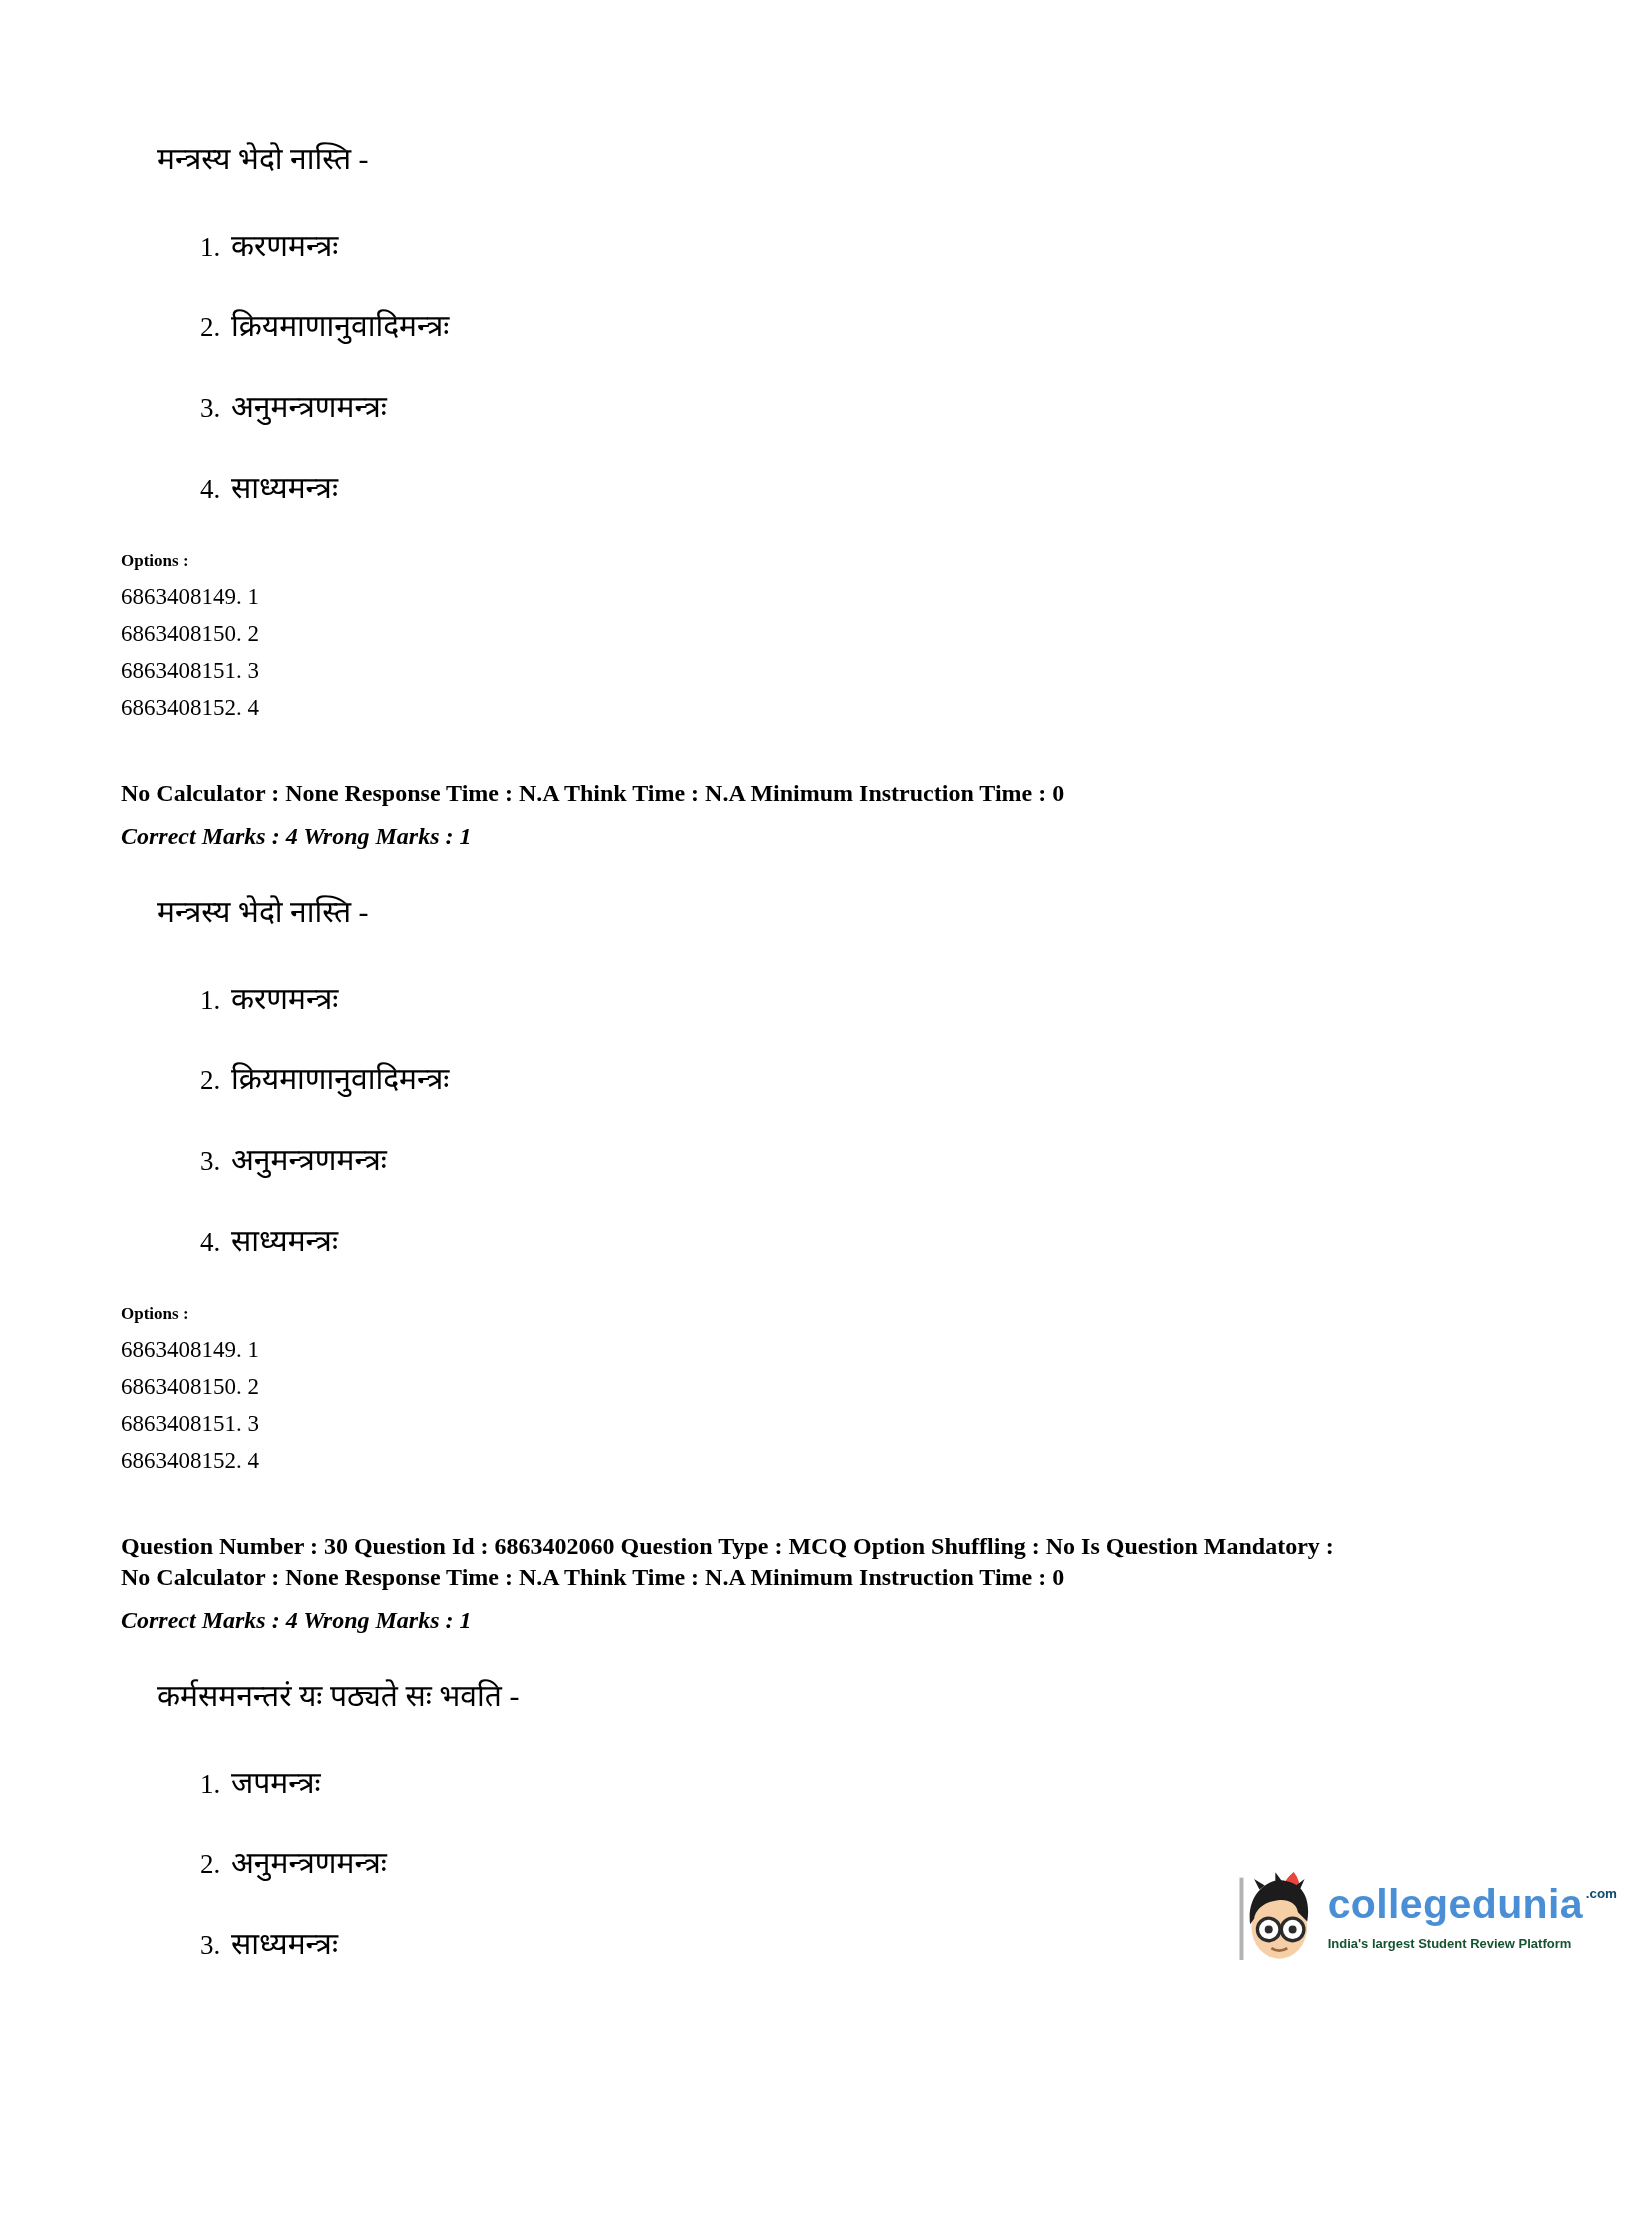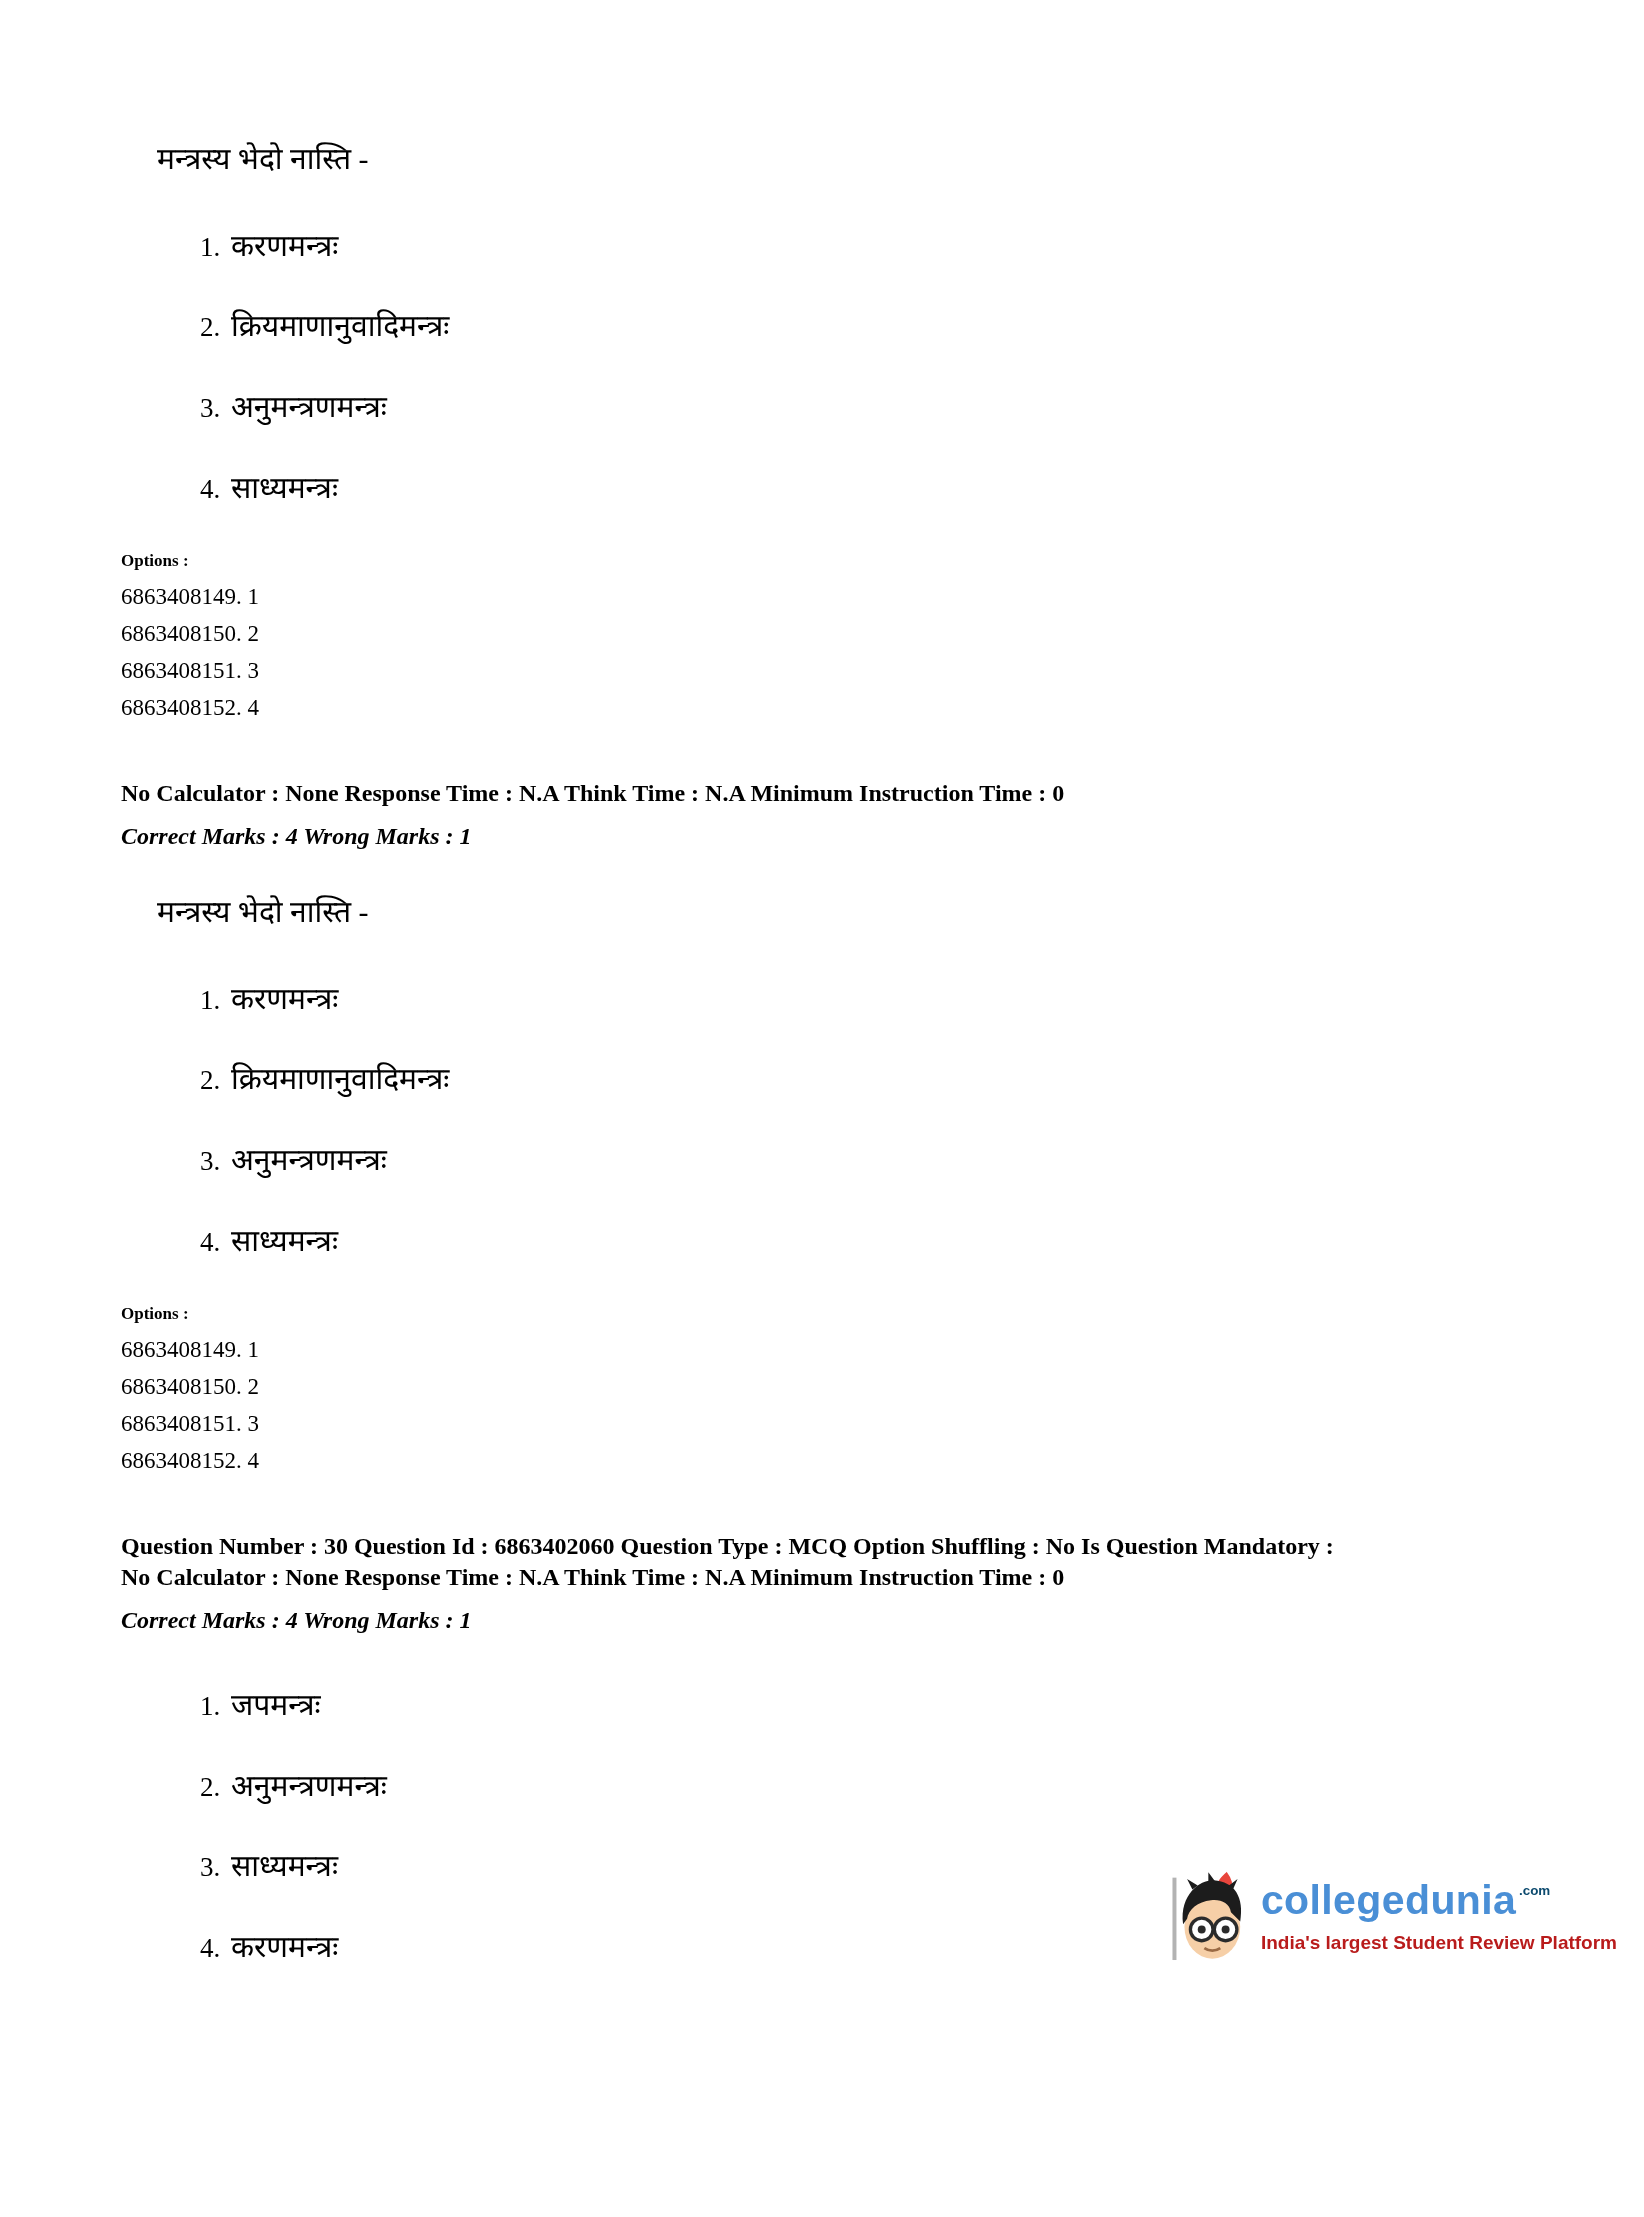--- a/index.html
+++ b/index.html
@@ -71,23 +71,23 @@
   }
   .brand-suffix {
     font-size: 13.4px;
     color: #0c4a6e;
     margin-left: 2.7px;
     margin-top: 3.6px;
     font-weight: bold;
   }
   .brand-tagline {
     margin-top: 11px;
-    font-size: 19px;
-    font-weight: bold;
-    color: #b91c1c;
+    font-size: 13px;
+    font-weight: bold;
+    color: #14532d;
   }
 </style>
 </head>
 <body>
 
 <div class="page">
   <div class="content">
 
     <section class="question-block">
       <p class="q-text">मन्त्रस्य भेदो नास्ति -</p>
@@ -152,20 +152,21 @@
       </div>
     </section>
 
     <section class="meta">
       <p class="meta-line">Question Number : 30 Question Id : 6863402060 Question Type : MCQ Option Shuffling : No Is Question Mandatory :</p>
       <p class="meta-line">No Calculator : None Response Time : N.A Think Time : N.A Minimum Instruction Time : 0</p>
       <p class="meta-line meta-marks">Correct Marks : 4 Wrong Marks : 1</p>
     </section>
 
     <section class="question-block followup">
+      <p class="q-text">कर्मसमनन्तरं यः पठ्यते सः भवति -</p>
       <div class="choices">
         <div class="choice">
           <span class="choice-num">1.</span>
           <span class="choice-text">जपमन्त्रः</span>
         </div>
         <div class="choice">
           <span class="choice-num">2.</span>
           <span class="choice-text">अनुमन्त्रणमन्त्रः</span>
         </div>
         <div class="choice">

